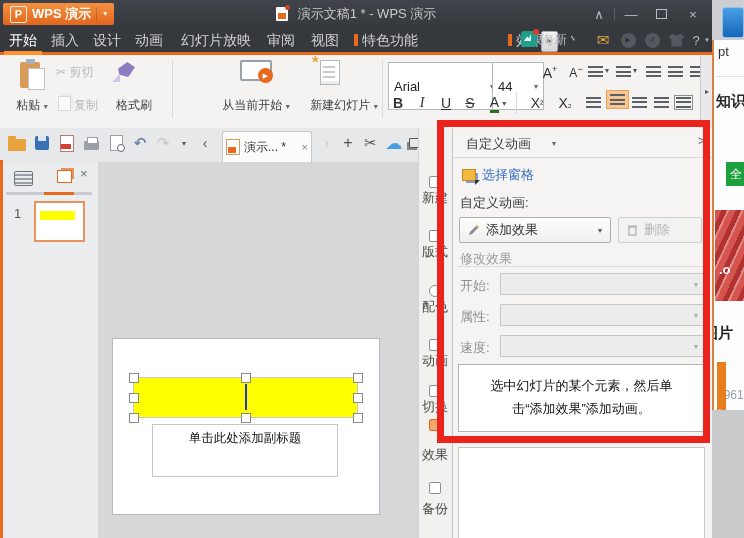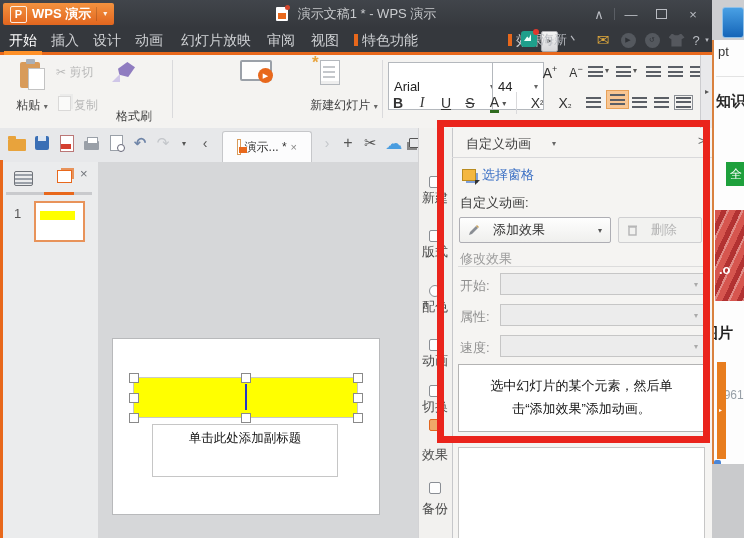--- a/index.html
+++ b/index.html
@@ -64,21 +64,21 @@
 .fold{width:18px;height:12px;background:#e8a33c;border-radius:1px;position:relative;margin-top:3px}
 .fold:before{content:"";position:absolute;left:0;top:-3px;width:8px;height:3px;background:#e8a33c;border-radius:1px 1px 0 0}
 .flop{width:14px;height:14px;background:#3a6fb5;border-radius:2px;position:relative}
 .flop:before{content:"";position:absolute;left:3px;top:0;width:8px;height:5px;background:#dce6f2}
 .pdfp{width:12px;height:15px;background:#fff;border:1px solid #b77;position:relative}
 .pdfp:before{content:"";position:absolute;left:0;bottom:2px;width:10px;height:5px;background:#d43f2f}
 .prnt{width:15px;height:9px;background:#9aa0a8;border-radius:1px;position:relative;margin-top:5px}
 .prnt:before{content:"";position:absolute;left:3px;top:-4px;width:9px;height:5px;background:#fff;border:1px solid #9aa0a8}
 .prev{width:11px;height:14px;background:#fff;border:1px solid #9aa0a8;position:relative}
 .prev:before{content:"";position:absolute;right:-3px;bottom:-2px;width:6px;height:6px;border:1.5px solid #667;border-radius:50%;background:#fff}
-.doctab{left:222px;top:131px;width:90px;height:31px;background:#fcfcfd;border:1px solid #c6c7ca;border-bottom:none;border-radius:3px 3px 0 0;display:flex;align-items:center;gap:4px;padding:0 14px;box-sizing:border-box}
+.doctab{left:222px;top:131px;width:90px;height:31px;background:#fcfcfd;border:1px solid #c6c7ca;border-bottom:none;border-radius:3px 3px 0 0;display:flex;align-items:center;gap:4px;padding:0 3px;box-sizing:border-box}
 .dt-ico{width:12px;height:14px;background:#fff;border:1px solid #d89b5a;position:relative}
 .dt-ico:after{content:"";position:absolute;left:1px;bottom:1px;width:8px;height:6px;background:#e8681c}
 .dt-label{font-size:12px;color:#333;white-space:nowrap}
 .dt-x{margin-left:auto;font-size:11px;color:#888}
 .layers{width:10px;height:8px;border:1.5px solid #555;border-radius:1px;box-shadow:-3px 3px 0 -1px #888}
 
 .lpanel{left:0;top:162px;width:98px;height:376px;background:#ebeced;border-right:1px solid #cfd0d2}
 .outl-ico{left:14px;top:171px;width:17px;height:13px;border:1.5px solid #70747a;border-radius:2px;background:repeating-linear-gradient(to bottom,transparent 0 2px,#9aa0a8 2px 4px)}
 .slid-ico{left:57px;top:170px;width:13px;height:11px;border:1.5px solid #e8681c;background:#fff;box-shadow:3px -3px 0 -1px #e8935a}
 .lp-x{left:80px;top:166px;font-size:13px;color:#70747a}
@@ -102,36 +102,36 @@
 
 .rpanel{left:452px;top:128px;width:260px;height:410px;background:#f5f4f2;border-left:1px solid #c6c7ca;box-sizing:border-box}
 .phead{left:452px;top:128px;width:260px;height:30px;border-bottom:1px solid #d9d9db;box-sizing:border-box}
 .ptitle{left:466px;top:135px;font-size:13px;color:#3f3f3f}
 .pcaret{left:552px;top:139px;font-size:8px;color:#666}
 .pgt{left:698px;top:134px;font-size:12px;color:#666}
 .selpane-ico{left:462px;top:169px;width:12px;height:10px;background:#f4b73f;border:1px solid #b98c20;box-shadow:3px 3px 0 -1px #7f9fd8}
 .selpane-ico:after{content:"";position:absolute;right:-5px;bottom:-5px;width:0;height:0;border-left:5px solid #333;border-bottom:5px solid transparent}
 .selpane-txt{left:482px;top:166px;font-size:13px;color:#3a6fc4}
 .plabel{left:460px;top:194px;font-size:13px;color:#3b3b3b}
-.btn{height:26px;background:linear-gradient(#fefefe,#efefed);border:1px solid #aeaeb4;border-radius:2px;display:flex;align-items:center;gap:13px;padding:0 8px;font-size:13px;color:#333;box-sizing:border-box}
+.btn{height:26px;background:linear-gradient(#fefefe,#efefed);border:1px solid #aeaeb4;border-radius:2px;display:flex;align-items:center;gap:6px;padding:0 8px;font-size:13px;color:#333;box-sizing:border-box}
 .btn.disabled{background:#f2f2f0;border-color:#cfcfd1;color:#b5b5b5}
 .modlabel{left:460px;top:250px;font-size:13px;color:#9c9c9c}
 .modline{left:458px;top:266px;width:247px;height:1px;background:#dcdcdc}
 .frow-label{font-size:13px;color:#8f8f8f}
 .dsel{width:204px;height:22px;background:#ececec;border:1px solid #c6c6c6;box-sizing:border-box;display:flex;align-items:center}
 .dsel .ca{margin-left:auto;margin-right:5px;font-size:8px;color:#aaa}
 .hintbox{left:458px;top:364px;width:247px;height:68px;background:#fff;border:1px solid #b3b3b3;box-sizing:border-box;text-align:center;color:#141414;font-size:13px;line-height:23px;padding-top:9px}
 .listbox{left:458px;top:447px;width:247px;height:91px;background:#fff;border:1px solid #c6c6c6;border-bottom:none;box-sizing:border-box}
 
 .redrect{left:437px;top:120px;width:273px;height:323px;border:7px solid #ea241c;box-sizing:border-box;z-index:60}
 .lborder{left:0;top:160px;width:3px;height:378px;background:#e8681c;z-index:55}
 
 .ov-desktop{left:712px;top:0;width:32px;height:40px;background:#cdced1}
 .ov-blue{left:722px;top:7px;width:22px;height:31px;background:linear-gradient(#49a0e4,#1565b8);border-radius:3px;border:1px solid #8fc0e8;box-sizing:border-box}
-.ov-body{left:712px;top:40px;width:32px;height:424px;background:#fdfdfd;border-left:2px solid #d9813f;box-sizing:border-box;overflow:hidden}
+.ov-body{left:712px;top:40px;width:32px;height:370px;background:#fdfdfd;border-left:2px solid #d9813f;box-sizing:border-box;overflow:hidden}
 .ov-pt{position:absolute;left:4px;top:4px;font-size:13px;color:#333}
 .ov-div{position:absolute;left:2px;top:36px;width:28px;height:1px;background:#e3e3e3}
 .ov-zhi{position:absolute;left:2px;top:52px;font-size:15px;font-weight:bold;color:#2b2b2b;white-space:nowrap}
 .ov-green{position:absolute;left:12px;top:122px;width:20px;height:24px;background:#1ea03c;color:#fff;font-size:12px;display:flex;align-items:center;justify-content:center}
 .ov-red{position:absolute;left:1px;top:170px;width:31px;height:91px;background:repeating-linear-gradient(115deg,#d6564f 0 6px,#b23232 6px 11px,#e08a85 11px 13px)}
 .ov-red span{position:absolute;left:4px;top:52px;color:#fff;font-weight:bold;font-size:13px}
 .ov-pic{position:absolute;left:-11px;top:284px;font-size:15px;font-weight:bold;color:#222;white-space:nowrap}
 .ov-num{position:absolute;left:3px;top:348px;font-size:12px;color:#98a0a8}
 .ov-sbar{position:absolute;left:3px;top:322px;width:9px;height:97px;background:#e87d1e}
 .ov-sbar span{position:absolute;left:2px;top:44px;color:#fff;font-size:6px}
@@ -211,27 +211,28 @@
   <div class="a ribbon"></div>
   <div class="a clip-board"></div>
   <div class="a clip-top"></div>
   <div class="a clip-page"></div>
   <div class="a rlabel" style="left:6px;top:97px;width:52px"><span>粘贴</span> <span class="sm">▾</span></div>
   <div class="a rlabel dis" style="left:56px;top:64px;width:54px;text-align:left"><span>✂</span> <span>剪切</span></div>
   <div class="a" style="left:58px;top:96px"><span class="pg" style="display:inline-block;opacity:.6"></span></div>
   <div class="a rlabel dis" style="left:74px;top:97px;width:36px;text-align:left"><span>复制</span></div>
   <div class="a brush-head"></div>
   <div class="a brush-tip"></div>
-  <div class="a rlabel" style="left:108px;top:108px;width:52px"><span>格式刷</span></div>
+  <div class="a rlabel" style="left:108px;top:97px;width:52px"><span>格式刷</span></div>
   <div class="a vdiv" style="left:172px"></div>
   <div class="a proj-scr"></div>
   <div class="a proj-st"></div>
   <div class="a proj-play">
       <span>▶</span>
     </div>
+  <div class="a rlabel" style="left:208px;top:97px;width:96px"><span>从当前开始</span> <span class="sm">▾</span></div>
   <div class="a ns-page"></div>
   <div class="a ns-lines"></div>
   <div class="a ns-star">*</div>
   <div class="a rlabel" style="left:298px;top:97px;width:92px"><span>新建幻灯片</span> <span class="sm">▾</span></div>
   <div class="a vdiv" style="left:382px"></div>
   <div class="a combo" style="left:388px;top:62px;width:100px">
       <span>Arial</span>
       <span class="ca">▾</span>
     </div>
   <div class="a combo" style="left:492px;top:62px;width:40px">

